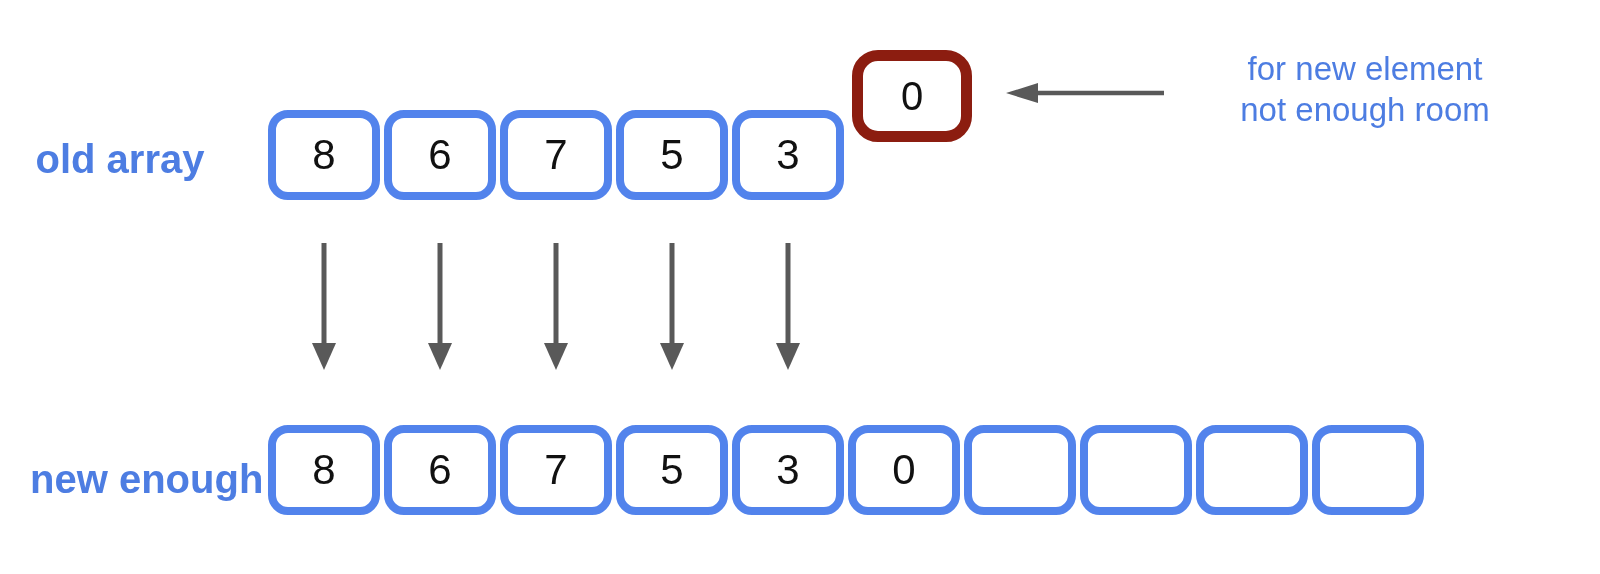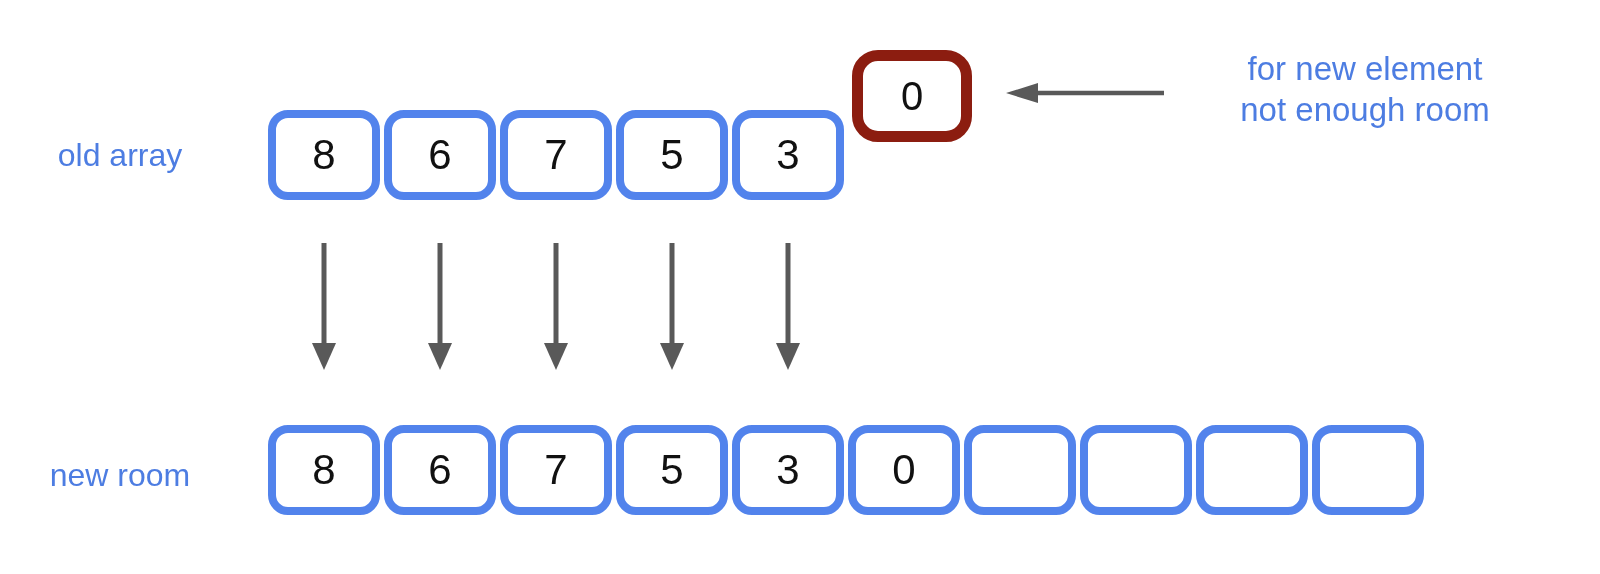--- a/index.html
+++ b/index.html
@@ -10,21 +10,21 @@
     --value-text-black:#111111;
     --background:#ffffff;
   }
   html,body{margin:0;padding:0;background:var(--background);}
   .canvas{
     position:relative;width:1600px;height:574px;background:var(--background);
     font-family:"Liberation Sans",sans-serif;overflow:hidden;
   }
   .row-label{
     position:absolute;left:30px;width:180px;text-align:center;
-    font-size:32px;color:var(--label-text-blue);white-space:nowrap;
+    font-size:40px;color:var(--label-text-blue);white-space:nowrap;font-weight:bold;
   }
   .row-label.old{top:137px;}
   .row-label.new{top:457px;}
   .array-row{
     position:absolute;left:268px;display:flex;gap:4px;
   }
   .array-row.old{top:110px;}
   .array-row.new{top:425px;}
   .cell{
     box-sizing:border-box;width:112px;height:90px;
@@ -92,21 +92,21 @@
   </svg>
   <svg class="v-arrow" style="left:657px" width="30" height="130" viewBox="0 0 30 130">
     <line class="arrow-stroke" x1="15" y1="1" x2="15" y2="103" stroke-width="5"></line>
     <polygon class="arrow-fill" points="3,101 27,101 15,128"></polygon>
   </svg>
   <svg class="v-arrow" style="left:773px" width="30" height="130" viewBox="0 0 30 130">
     <line class="arrow-stroke" x1="15" y1="1" x2="15" y2="103" stroke-width="5"></line>
     <polygon class="arrow-fill" points="3,101 27,101 15,128"></polygon>
   </svg>
 
-  <div class="row-label new">new room</div>
+  <div class="row-label new">new enough</div>
 
   <div class="array-row new">
     <div class="cell">8</div>
     <div class="cell">6</div>
     <div class="cell">7</div>
     <div class="cell">5</div>
     <div class="cell">3</div>
     <div class="cell">0</div>
     <div class="cell"></div>
     <div class="cell"></div>

